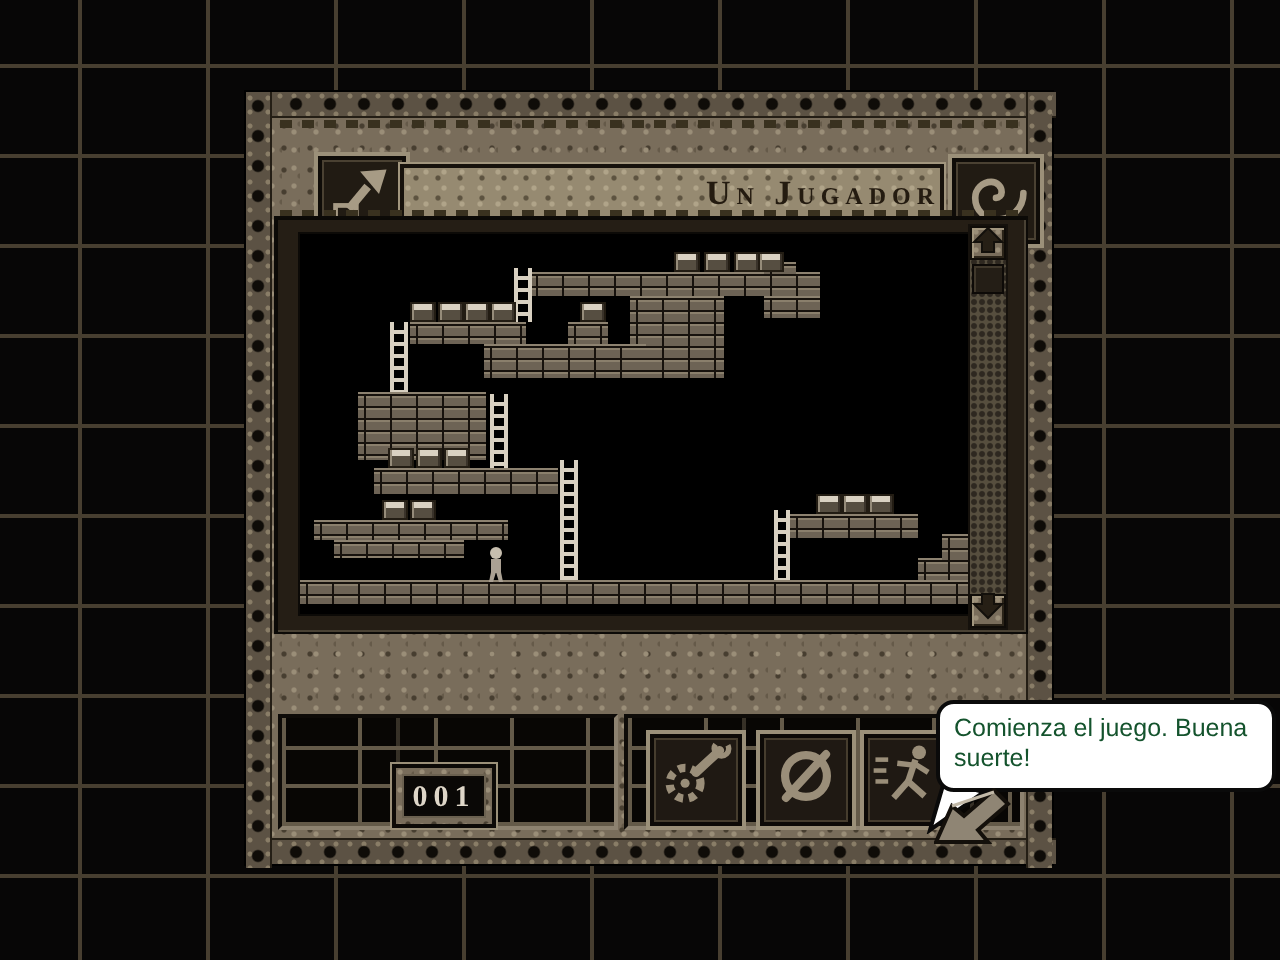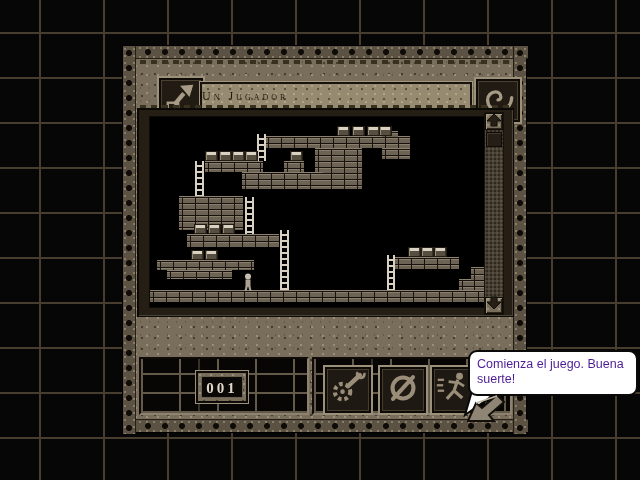--- a/index.html
+++ b/index.html
@@ -51,22 +51,22 @@
   .header::before,.header::after{content:"";position:absolute;left:4px;right:4px;height:4px;
     background:repeating-linear-gradient(90deg,#39311f 0 6px,transparent 6px 11px);}
   .header::before{top:1px;} .header::after{bottom:2px;}
   .hdr-btn{position:absolute;background:#211b13;border:2px solid #0f0c08;
     box-shadow:0 0 0 2px #9b9079, inset 0 0 0 1px #4a4132;cursor:pointer;
     display:flex;align-items:center;justify-content:center;}
   .btn-exit{left:23px;top:19px;width:44px;height:44px;}
   .btn-spiral{left:340px;top:20px;width:44px;height:43px;}
   .title-bar{position:absolute;left:64px;top:23px;width:272px;height:30px;
     border:2px solid #17120c;box-shadow:0 0 0 1px #a2967e;
-    text-align:left;line-height:25px;
-    font-variant:small-caps;font-weight:normal;font-size:12px;letter-spacing:3px;color:#241b10;}
+    text-align:right;line-height:25px;
+    font-variant:small-caps;font-weight:bold;font-size:17px;letter-spacing:3px;color:#241b10;}
   
   .game-section{position:absolute;left:14px;top:62px;width:377px;height:209px;
     background:#251e15;border:1px solid #0c0a07;
     box-shadow:inset 1px 1px 0 #0b0906, inset -1px -1px 0 #4a4234;}
   .viewport{position:absolute;left:12px;top:8px;width:334px;height:190px;background:#000;
     outline:1px solid #0c0a07;}
   #level-layer{position:relative;width:100%;height:100%;overflow:hidden;}
   .brick{position:absolute;z-index:1;
     background-color:#6d6355;
     background-image:
@@ -102,33 +102,33 @@
   .bottom-panel{position:absolute;left:13px;top:308px;width:379px;height:67px;}
   .lattice{position:absolute;top:3px;height:58px;
     border:2px solid;border-color:#0e0b08 #8d8270 #8d8270 #0e0b08;
     background-color:#080604;
     background-image:
       repeating-linear-gradient(0deg,#645a49 0 2px,transparent 2px 19px),
       repeating-linear-gradient(90deg,#645a49 0 2px,transparent 2px 38px),
       repeating-linear-gradient(90deg,rgba(100,90,73,.5) 0 2px,transparent 2px 57px);}
   .lat-left{left:3px;width:170px;}
   .lat-right{left:176px;width:200px;}
-  .counter{position:absolute;left:60px;top:17px;width:52px;height:32px;
+  .counter{position:absolute;left:60px;top:28px;width:52px;height:32px;
     border:2px solid #0d0a07;box-shadow:0 0 0 1px #9b9079;}
   .counter-display{position:absolute;left:4px;top:4px;right:4px;bottom:4px;background:#0a0806;
     border:1px solid #0d0a07;box-shadow:0 0 0 1px #6b6150;
     text-align:center;line-height:20px;font-weight:bold;font-size:15px;letter-spacing:3px;color:#ded6c8;}
   .ctl-btn{position:absolute;top:13px;width:46px;height:46px;background:#1f1913;
     border:2px solid #0d0a07;box-shadow:0 0 0 2px #9b9079, inset 0 0 0 1px #463d2e;
     display:flex;align-items:center;justify-content:center;cursor:pointer;}
   .btn-tools{left:189px;} .btn-abort{left:244px;} .btn-run{left:296px;}
   
   .bubble{position:absolute;left:468px;top:350px;width:170px;min-height:46px;z-index:20;
     background:#fff;border:2px solid #0a0a0a;border-radius:9px;padding:5px 7px;
-    font-family:"Liberation Sans",sans-serif;font-size:12.5px;line-height:15px;color:#4c1d95;}
+    font-family:"Liberation Sans",sans-serif;font-size:12.5px;line-height:15px;color:#14532d;}
   .bubble-tail{position:absolute;left:463px;top:389px;z-index:19;}
   .cursor{position:absolute;left:467px;top:394px;z-index:21;}
 </style>
 </head>
 <body>
 
 <div class="screen">
 
   <div class="win stone">
 

